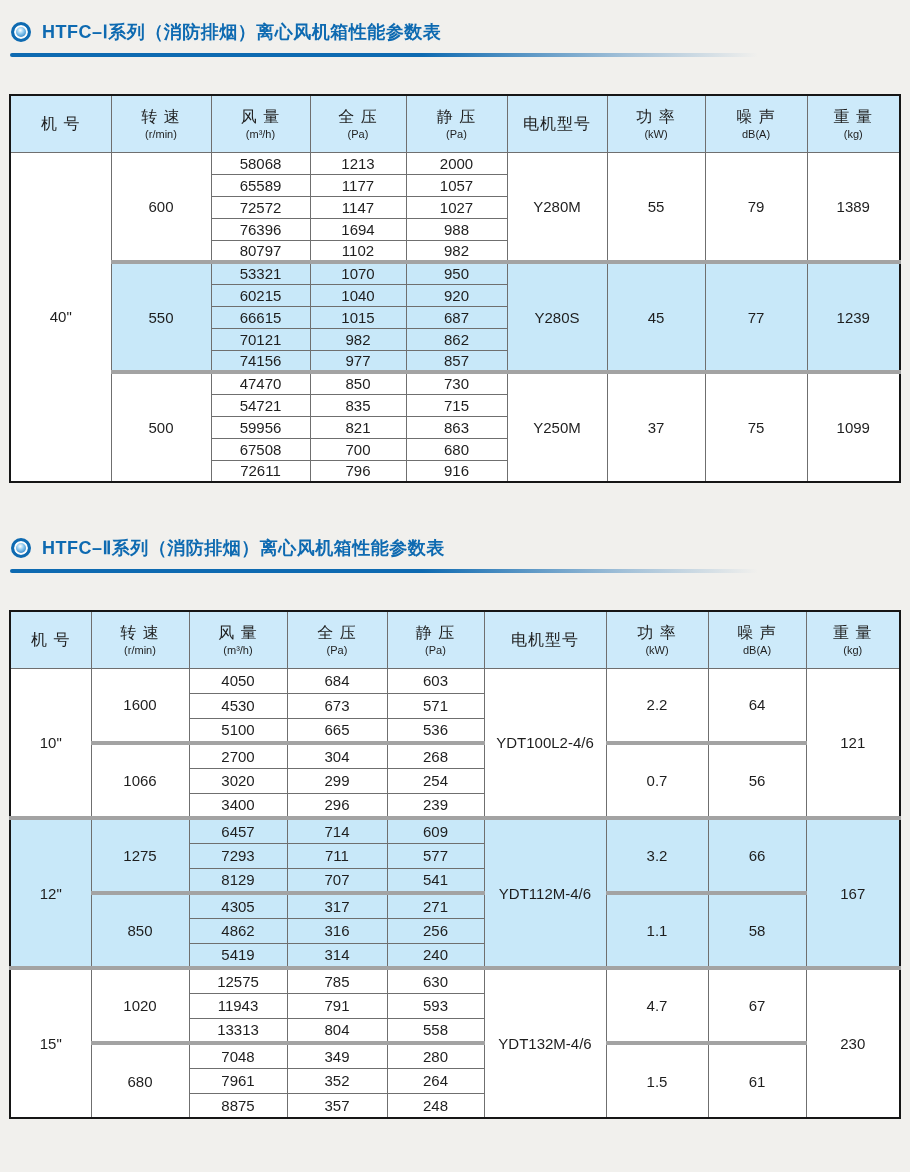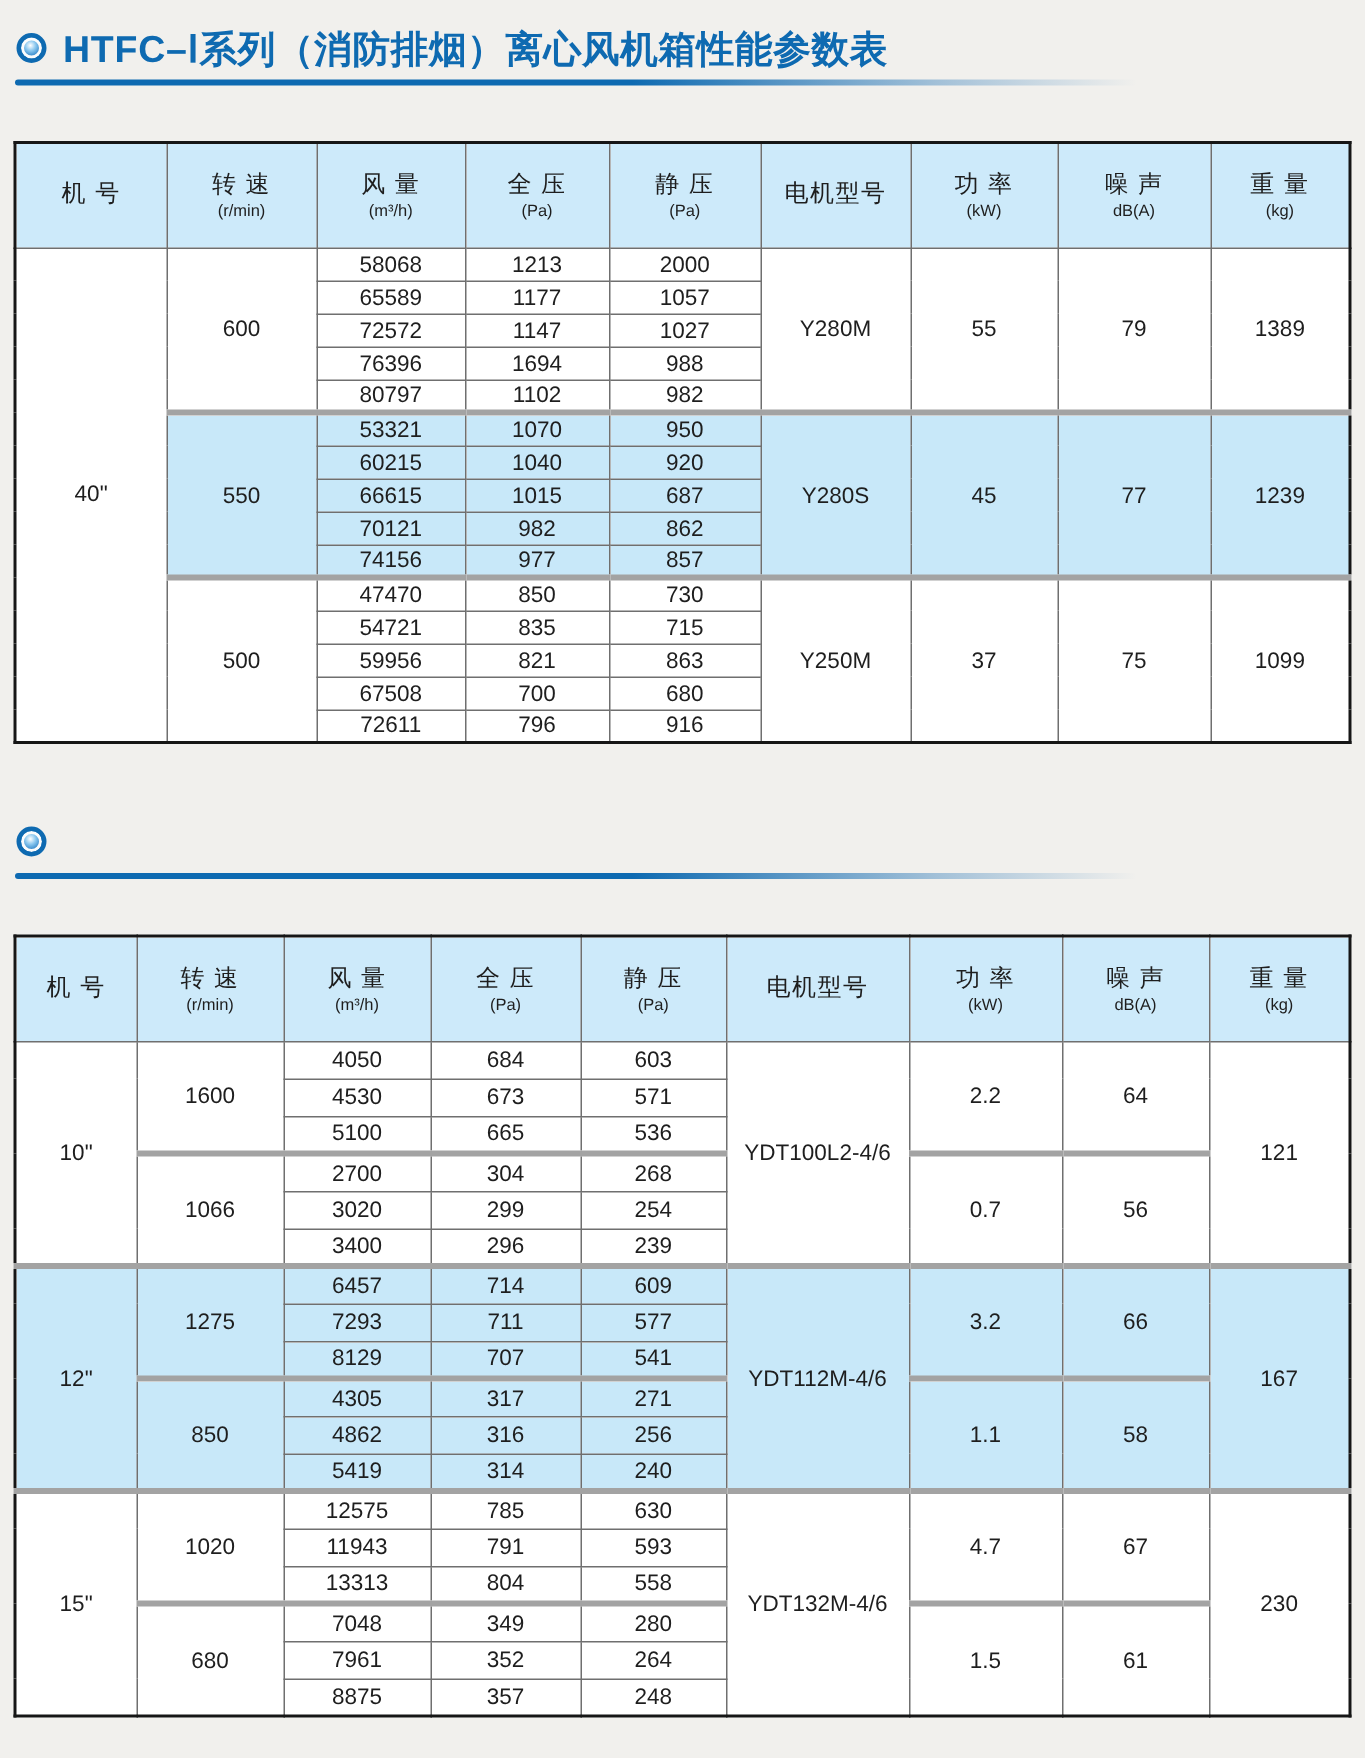--- a/index.html
+++ b/index.html
@@ -11,37 +11,37 @@
     overflow: hidden;
   }
   .page { padding: 15px 9px 0 9px; }
   .title-row { display:flex; align-items:center; gap:11px; height:34px; margin-left:2px; }
   .bullet {
     flex:0 0 auto; width:20px; height:20px; border-radius:50%;
     border:3px solid var(--title-color,#0e6ab1);
     box-shadow: inset 0 0 0 2px #fcfcfc;
     background: radial-gradient(circle at 45% 38%, #ffffff 0%, #8cc8ef 30%, #2a80c6 65%, #0a5ca6 100%);
   }
-  .title { margin:0; font-size:25px; font-weight:bold; color:var(--title-color,#0e6ab1); letter-spacing:0.5px; white-space:nowrap; }
+  .title { margin:0; font-size:18px; font-weight:bold; color:var(--title-color,#0e6ab1); letter-spacing:0.5px; white-space:nowrap; }
   .underline {
     height:4px; width:748px; margin:4px 0 0 1px; border-radius:2px;
     background: linear-gradient(to right, var(--title-color,#0e6ab1) 0%, var(--title-color,#0e6ab1) 55%, rgba(13,102,176,0.35) 82%, rgba(13,102,176,0) 100%);
   }
   .perf-table {
     border-collapse: collapse; table-layout: fixed;
     width: 892px; margin-top: 37px;
     background: var(--cell-bg,#fff);
     border: 2px solid var(--border-outer,#161616);
   }
   .perf-table th, .perf-table td {
     border: 1px solid var(--border-inner,#6f6f6f);
     text-align: center; vertical-align: middle;
     color: #1e1e1e; padding: 0; overflow: hidden;
   }
-  .perf-table th { background: var(--header-bg,#cdeafa); font-weight: normal; height: 70px; font-size: 16px; }
+  .perf-table th { background: var(--header-bg,#cdeafa); font-weight: normal; height: 57px; font-size: 16px; }
   .perf-table th .lab { letter-spacing: 1px; line-height: 1.25; }
   .perf-table th .unit { font-size: 11px; letter-spacing: 0; margin-top: 1px; }
   .t1 td { height: 22px; font-size: 15px; }
   .t2 td { height: 25px; font-size: 15px; }
   td.hl { background: var(--hl-bg,#c8e8f9); }
   td.blk { border-top: 4px solid #a3a3a3; }
   .sec2 { margin-top: 48px; }
 </style>
 </head>
 <body>
@@ -196,20 +196,21 @@
             <td>796</td>
             <td>916</td>
           </tr>
         </tbody>
       </table>
   </section>
 
   <section class="sec2">
     <div class="title-row">
       <span class="bullet"></span>
+      <h1 class="title">HTFC–Ⅱ系列（消防排烟）离心风机箱性能参数表</h1>
     </div>
     <div class="underline"></div>
     <table class="perf-table t2" id="table2">
         <colgroup>
           <col style="width: 81px;">
           <col style="width: 98px;">
           <col style="width: 98px;">
           <col style="width: 100px;">
           <col style="width: 97px;">
           <col style="width: 122px;">

